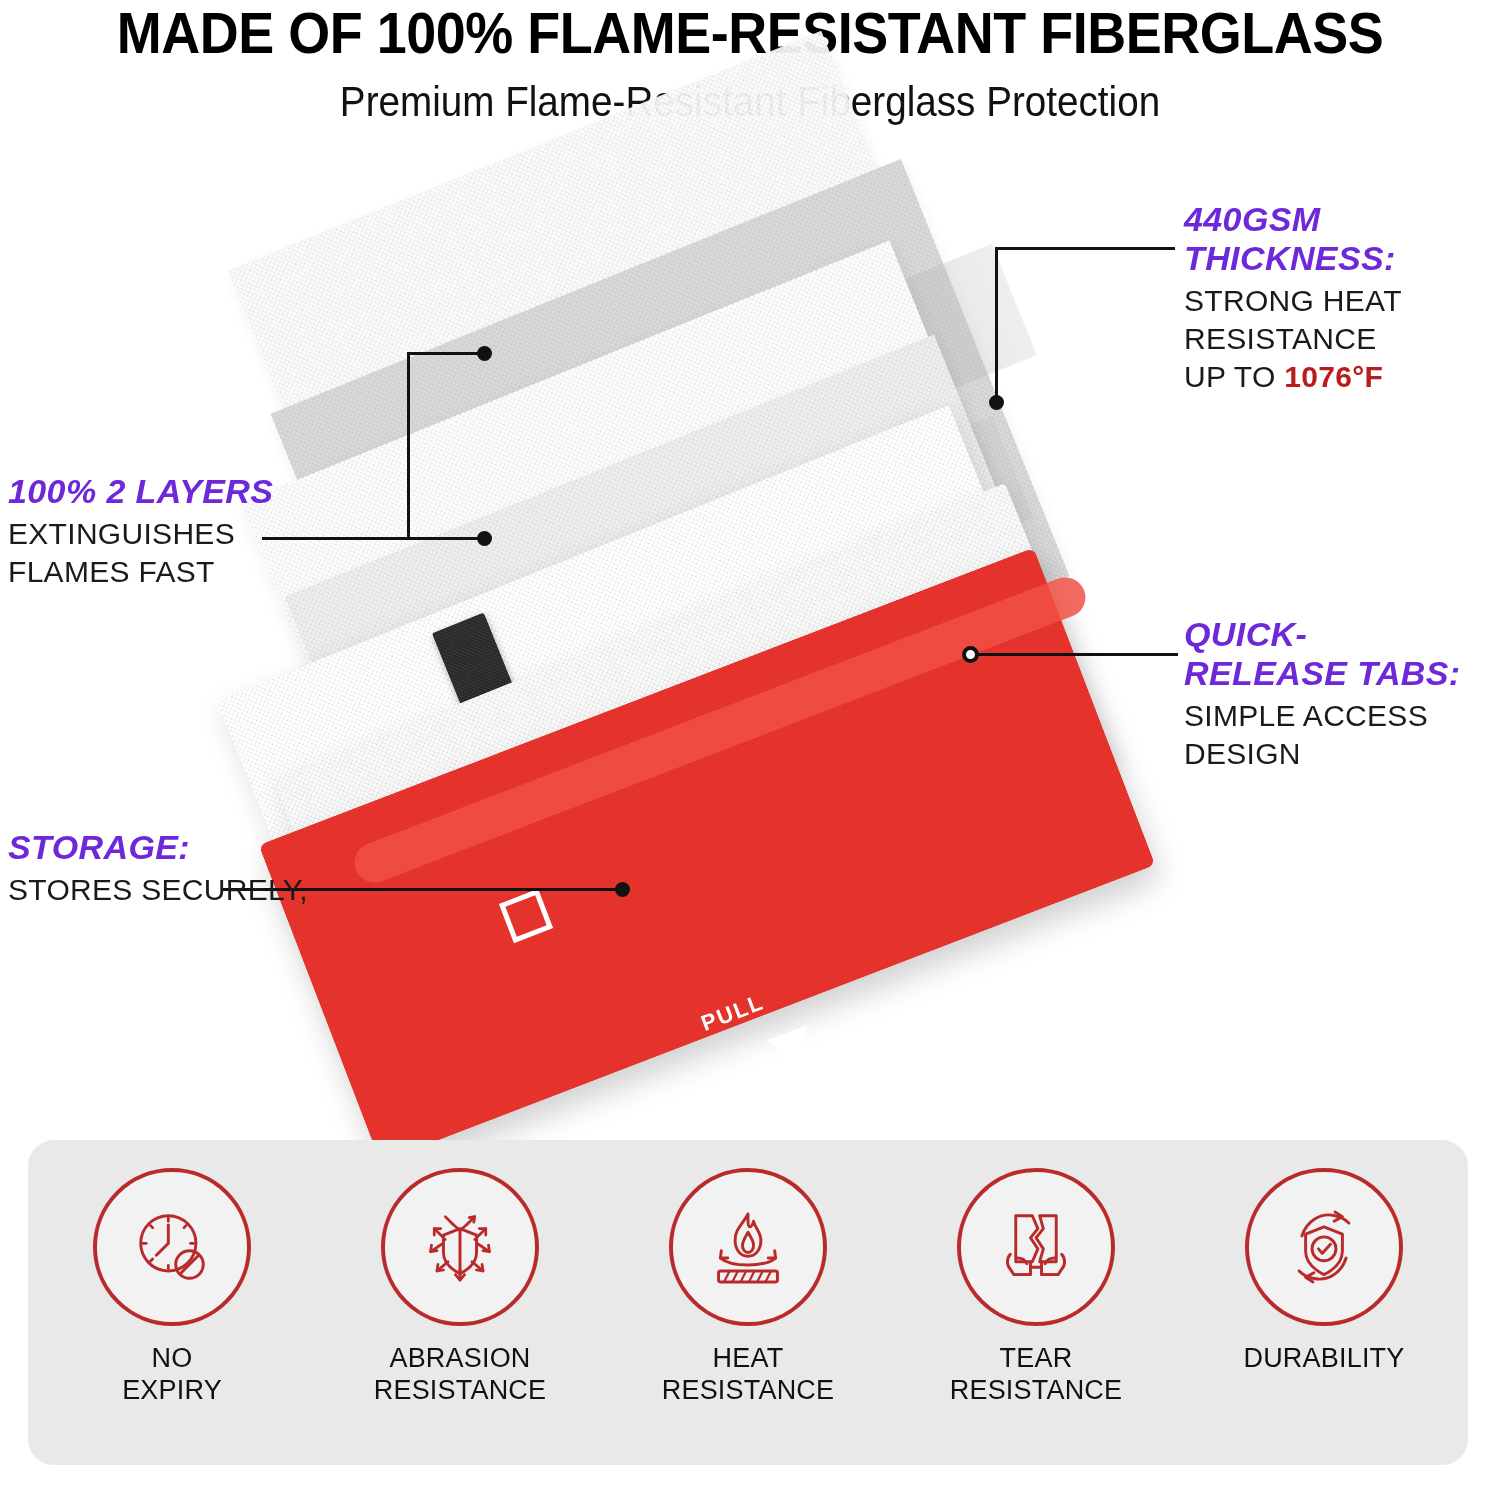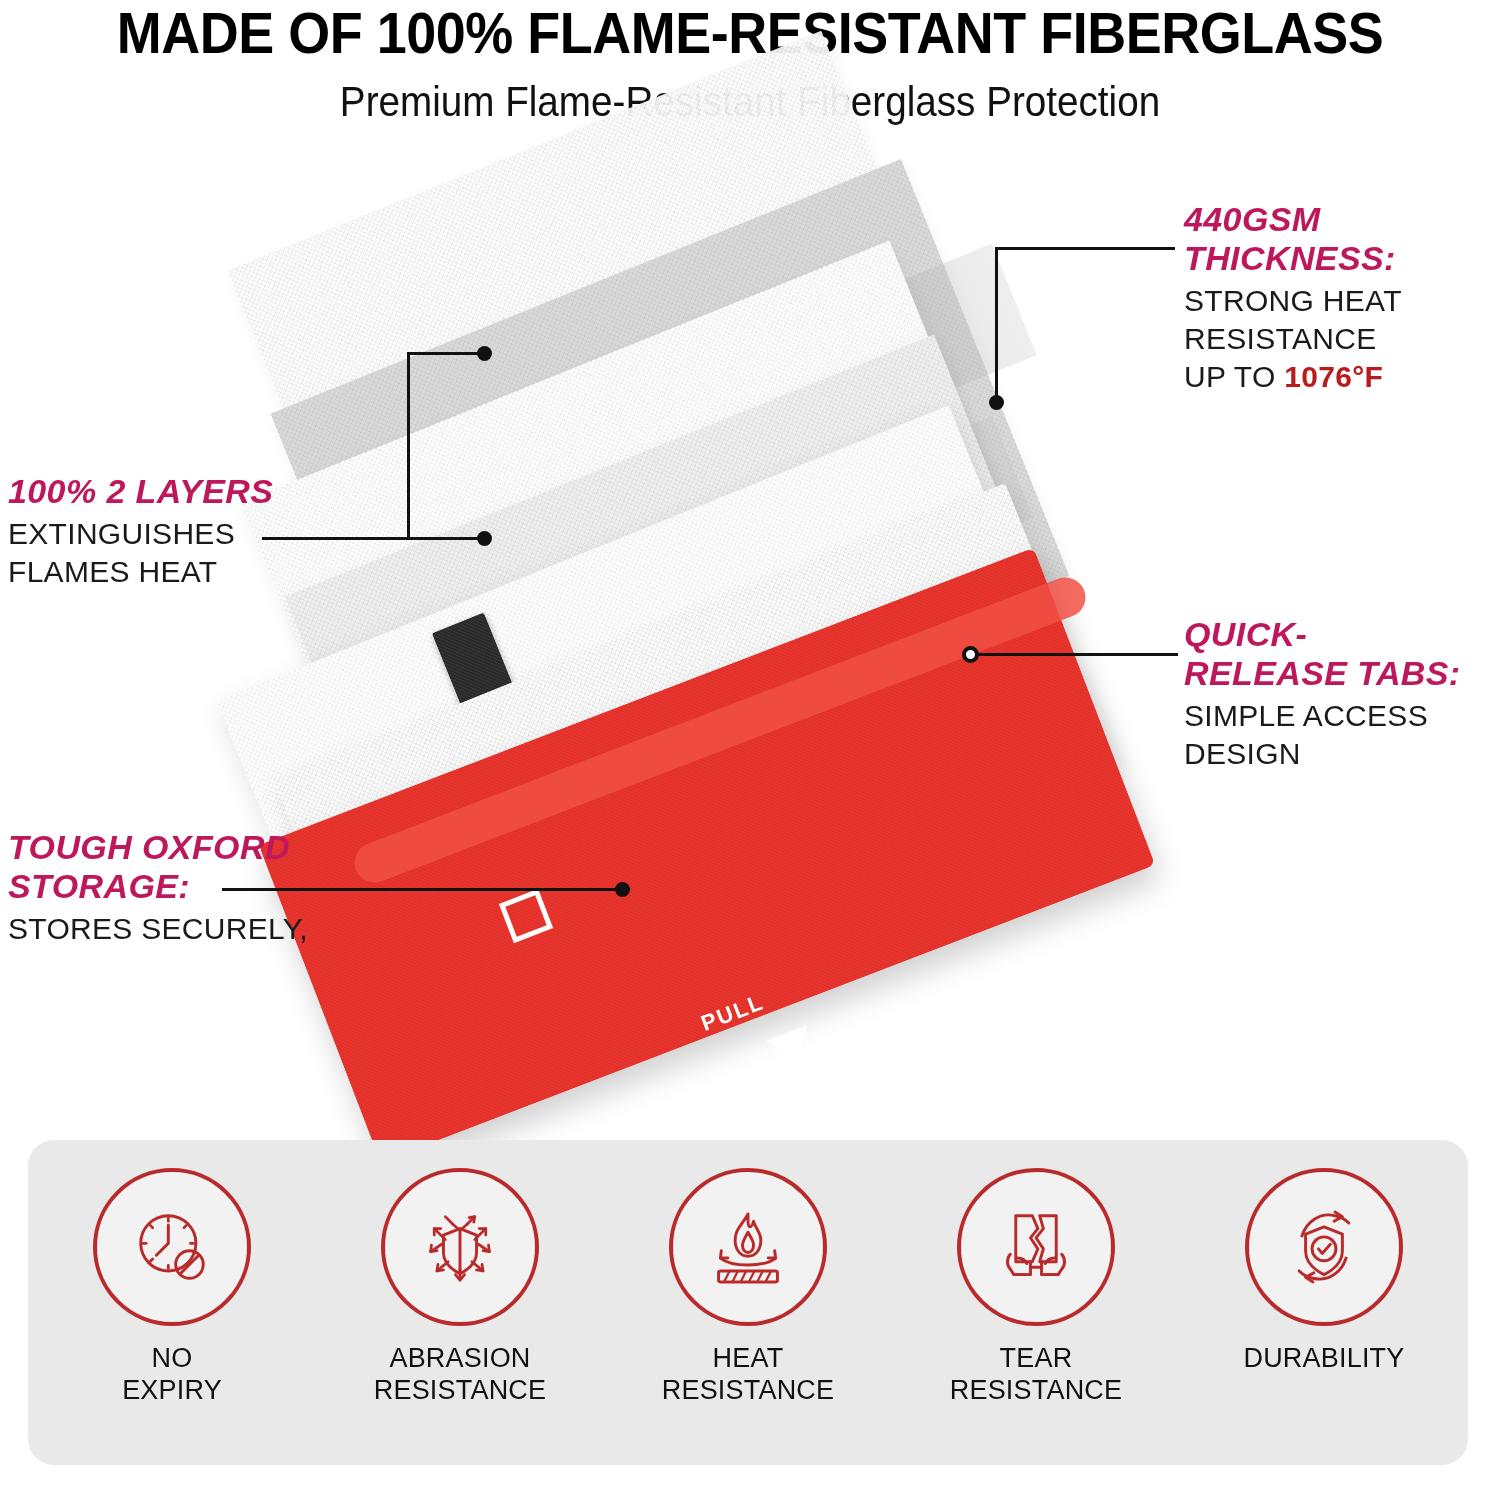--- a/index.html
+++ b/index.html
@@ -115,21 +115,21 @@
   }
   .fire-mark{
     position:absolute;left:505px;top:775px;width:32px;height:32px;
     border:5px solid #ffffff;transform:rotate(-21deg);
   }
 
   
   .callout{position:absolute;}
   .co-title{
     font-size:34px;line-height:39px;font-weight:bold;font-style:italic;
-    color:#be185d;letter-spacing:.4px;
+    color:#6d28d9;letter-spacing:.4px;
   }
   .co-body{
     font-size:30px;line-height:38px;font-weight:300;color:#1a1a1a;
     letter-spacing:.3px;margin-top:4px;
   }
   .hot{color:#b91c1c;font-weight:bold;font-style:normal;}
 
   .c-gsm{left:1184px;top:200px;width:310px;}
   .c-layers{left:8px;top:472px;width:320px;text-align:left;}
   .c-tabs{left:1184px;top:615px;width:310px;}
@@ -240,38 +240,37 @@
       <div><span>UP TO </span><span class="hot">1076°F</span></div>
     </div>
   </div>
 
   <div class="callout c-layers">
     <div class="co-title">
       <div>100% 2 LAYERS</div>
     </div>
     <div class="co-body">
       <div>EXTINGUISHES</div>
-      <div>FLAMES HEAT</div>
+      <div>FLAMES FAST</div>
     </div>
   </div>
 
   <div class="callout c-tabs">
     <div class="co-title">
       <div>QUICK-</div>
       <div>RELEASE TABS:</div>
     </div>
     <div class="co-body">
       <div>SIMPLE ACCESS</div>
       <div>DESIGN</div>
     </div>
   </div>
 
   <div class="callout c-oxford">
     <div class="co-title">
-      <div>TOUGH OXFORD</div>
       <div>STORAGE:</div>
     </div>
     <div class="co-body">
       <div>STORES SECURELY,</div>
     </div>
   </div>
 
   <div class="panel"></div>
   <div class="features">
 

